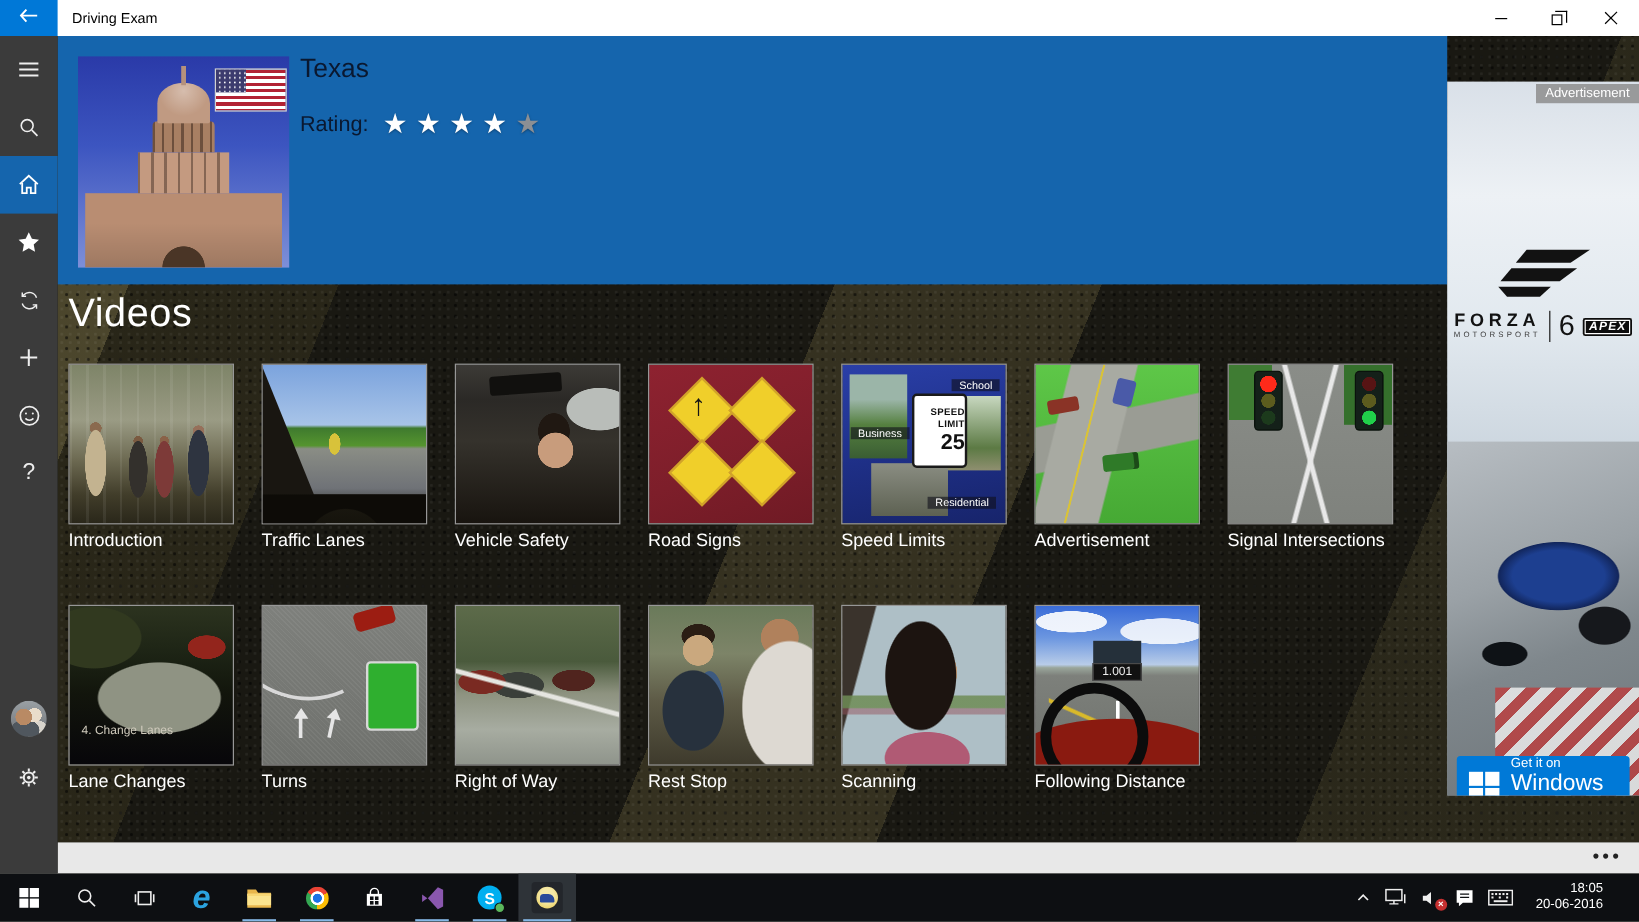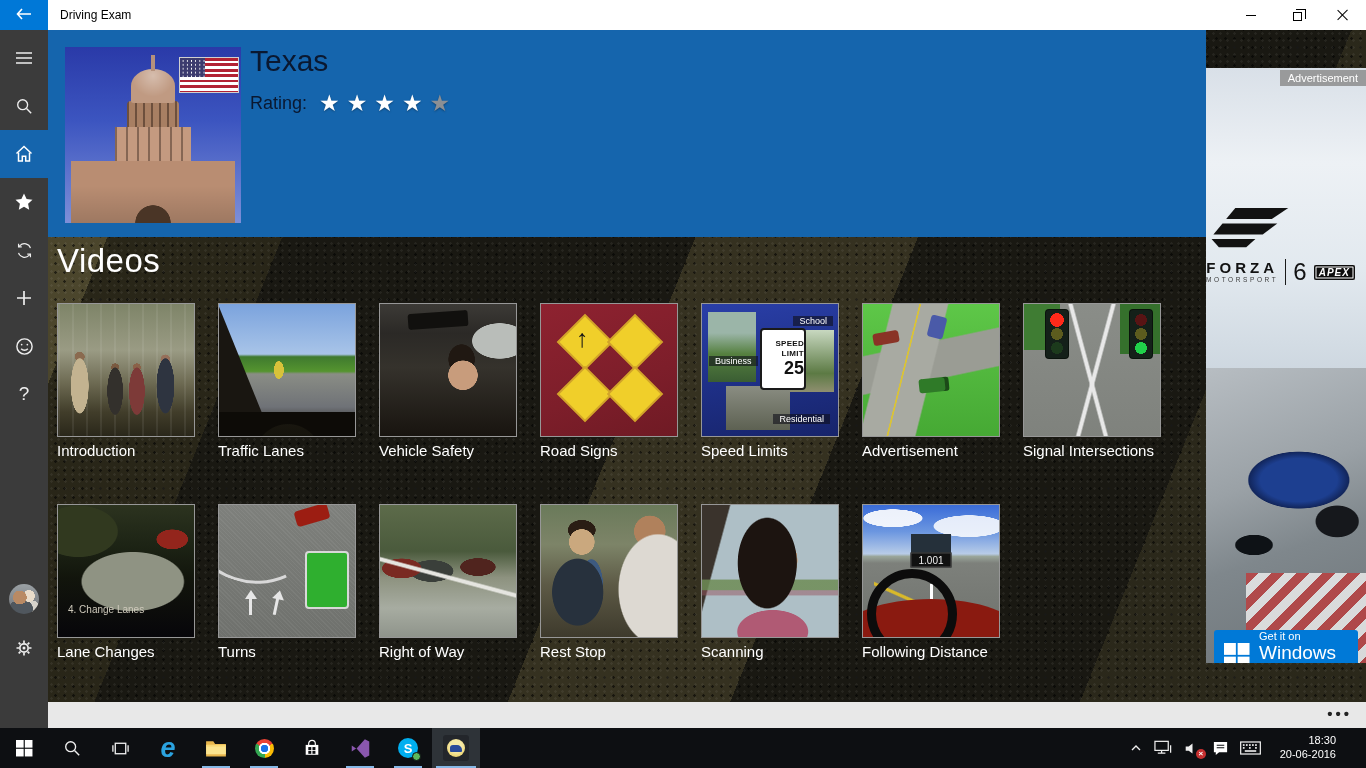--- a/index.html
+++ b/index.html
@@ -58,21 +58,21 @@
     background-image:repeating-linear-gradient(90deg, rgba(70,50,40,.5) 0 2px, transparent 2px 11px); }
   .cap-ring { position:absolute; left:62px; bottom:96px; width:52px; height:26px; background:#a87f63; border-radius:4px 4px 0 0;
     background-image:repeating-linear-gradient(90deg, rgba(60,40,30,.55) 0 2px, transparent 2px 8px); }
   .cap-dome { position:absolute; left:66px; bottom:120px; width:44px; height:34px; background:#c09a82; border-radius:50% 50% 6% 6%;
     background-image:radial-gradient(circle at 50% 20%, rgba(255,255,255,.35), transparent 60%); }
   .cap-spire { position:absolute; left:86px; bottom:152px; width:4px; height:16px; background:#b5917c; }
   .flag { position:absolute; right:2px; top:10px; width:60px; height:36px; border:1px solid #d0d0d0;
     background-image:repeating-linear-gradient(180deg, #b22234 0 2.72px, #fff 2.72px 5.44px); }
   .flag::before { content:''; position:absolute; left:0; top:0; width:25px; height:19px; background:#3c3b6e;
     background-image:radial-gradient(circle 0.9px, #fff 85%, transparent 100%); background-size:4.2px 3.9px; background-position:1px 1px; }
-  .state-title { position:absolute; left:202px; top:14px; font-size:30px; color:#0a1830; }
+  .state-title { position:absolute; left:202px; top:14px; font-size:22px; color:#0a1830; }
   .rating-row { position:absolute; left:202px; top:62px; display:flex; align-items:center; }
   .rating-label { font-size:18px; color:#0a1830; margin-right:12px; }
   #stars { display:flex; gap:7px; }
   .star { font-size:23px; color:#fff; line-height:1; text-shadow:0 1px 2px rgba(0,0,0,.35); }
   .star.empty { color:#8b8f94; }
 
   
   .videos-heading { position:absolute; left:57px; top:212px; font-size:33px; font-weight:300; color:#fff; letter-spacing:.5px; }
   #video-grid { position:absolute; left:57px; top:273px; width:1110px; display:flex; flex-wrap:wrap; column-gap:23px; row-gap:45px; }
   .tile { width:138px; cursor:pointer; }
@@ -206,21 +206,21 @@
       radial-gradient(ellipse 36px 11px at 78% 16%, rgba(255,255,255,.85) 97%, transparent),
       linear-gradient(180deg, #3a6cd8 0%, #6b96e0 20%, #b8cce8 37%, #9aa69b 39%, #7d807b 44%, #6f726d 100%); }
   .thumb-following-distance::before { content:''; position:absolute; left:-20px; right:-20px; bottom:-28px; height:66px; background:#8a1a10; border-radius:50% 50% 0 0; }
   .thumb-following-distance::after { content:''; position:absolute; left:4px; bottom:-22px; width:72px; height:72px; border:9px solid #0c0c0c; border-radius:50%; }
   .fd-box { position:absolute; left:50%; top:42%; transform:translate(-50%,-50%); background:#111; color:#eee; font-size:10px; padding:1px 7px; border:1px solid #4a4a4a; z-index:2; }
 
   
   .ad { position:absolute; left:1206px; top:38px; width:160px; height:595px; overflow:hidden;
     background:linear-gradient(180deg,#d9e0e8 0%, #edf1f5 16%, #e2e9ef 34%, #ccd6df 52%, #aeb9c2 66%, #9aa3aa 78%, #8d9599 100%); }
   .ad-tag { position:absolute; top:2px; right:0; background:rgba(138,138,138,.82); color:#fff; font-size:11px; padding:2px 8px; }
-  .forza { position:absolute; left:0; top:140px; width:160px; display:flex; flex-direction:column; align-items:flex-start; color:#121212; }
+  .forza { position:absolute; left:0; top:140px; width:160px; display:flex; flex-direction:column; align-items:center; color:#121212; }
   .forza-mark { margin-bottom:8px; }
   .forza-line { display:flex; align-items:center; gap:7px; }
   .forza-name { display:flex; flex-direction:column; align-items:center; line-height:1; }
   .forza-brand { font-size:15px; letter-spacing:4px; font-weight:bold; }
   .forza-sub { font-size:6.5px; letter-spacing:2.6px; color:#3a3a3a; margin-top:2px; }
   .forza-div { width:1px; height:26px; background:#1a1a1a; }
   .forza-num { font-size:24px; font-weight:300; }
   .apex-badge { background:#0d0d0d; color:#fff; font-size:10px; font-weight:bold; font-style:italic; letter-spacing:1px;
       padding:2px 5px; border-radius:2px; box-shadow:inset 0 0 0 1.5px #0d0d0d, inset 0 0 0 2.5px #fff; }
   .ad-car { position:absolute; left:0; top:300px; width:160px; height:295px;
@@ -613,20 +613,20 @@
                 <rect x="15.8" y="3" width="1.8" height="1.8"></rect>
                 <rect x="3" y="6" width="1.8" height="1.8"></rect>
                 <rect x="9.4" y="6" width="1.8" height="1.8"></rect>
                 <rect x="15.8" y="6" width="1.8" height="1.8"></rect>
                 <rect x="5" y="9.3" width="12" height="1.7"></rect>
               </g>
             </svg>
           </span>
         </span>
       <div class="clock">
-        <span>18:30</span>
+        <span>18:05</span>
         <span>20-06-2016</span>
       </div>
       <div class="show-desktop"></div>
     </div>
   </div>
 
 </div>
 
 </body></html>

